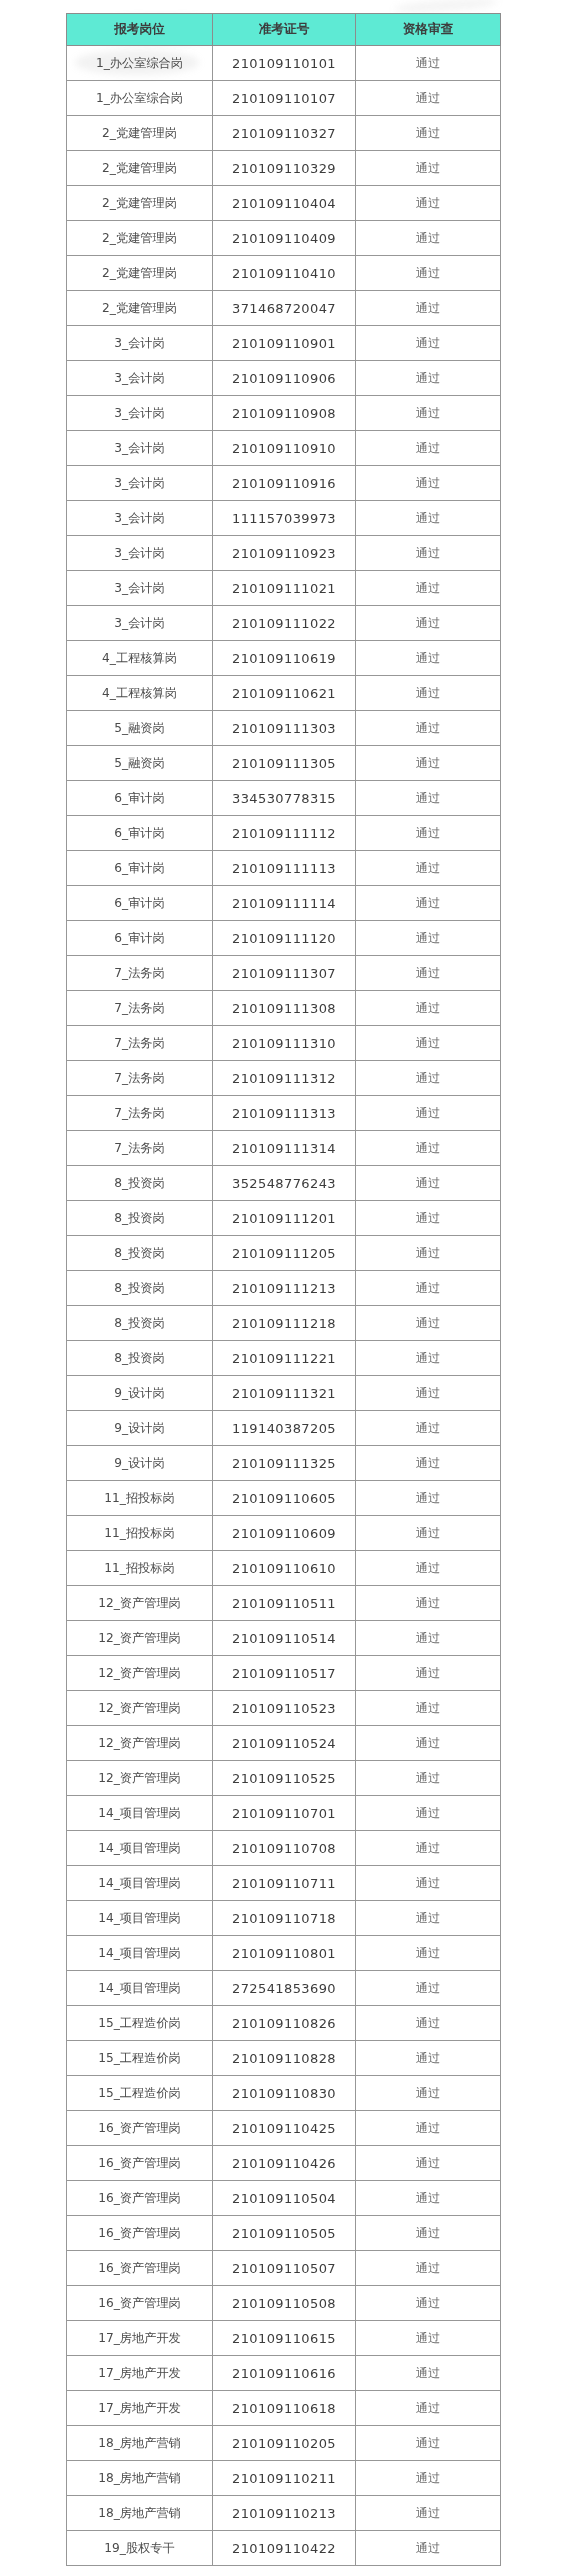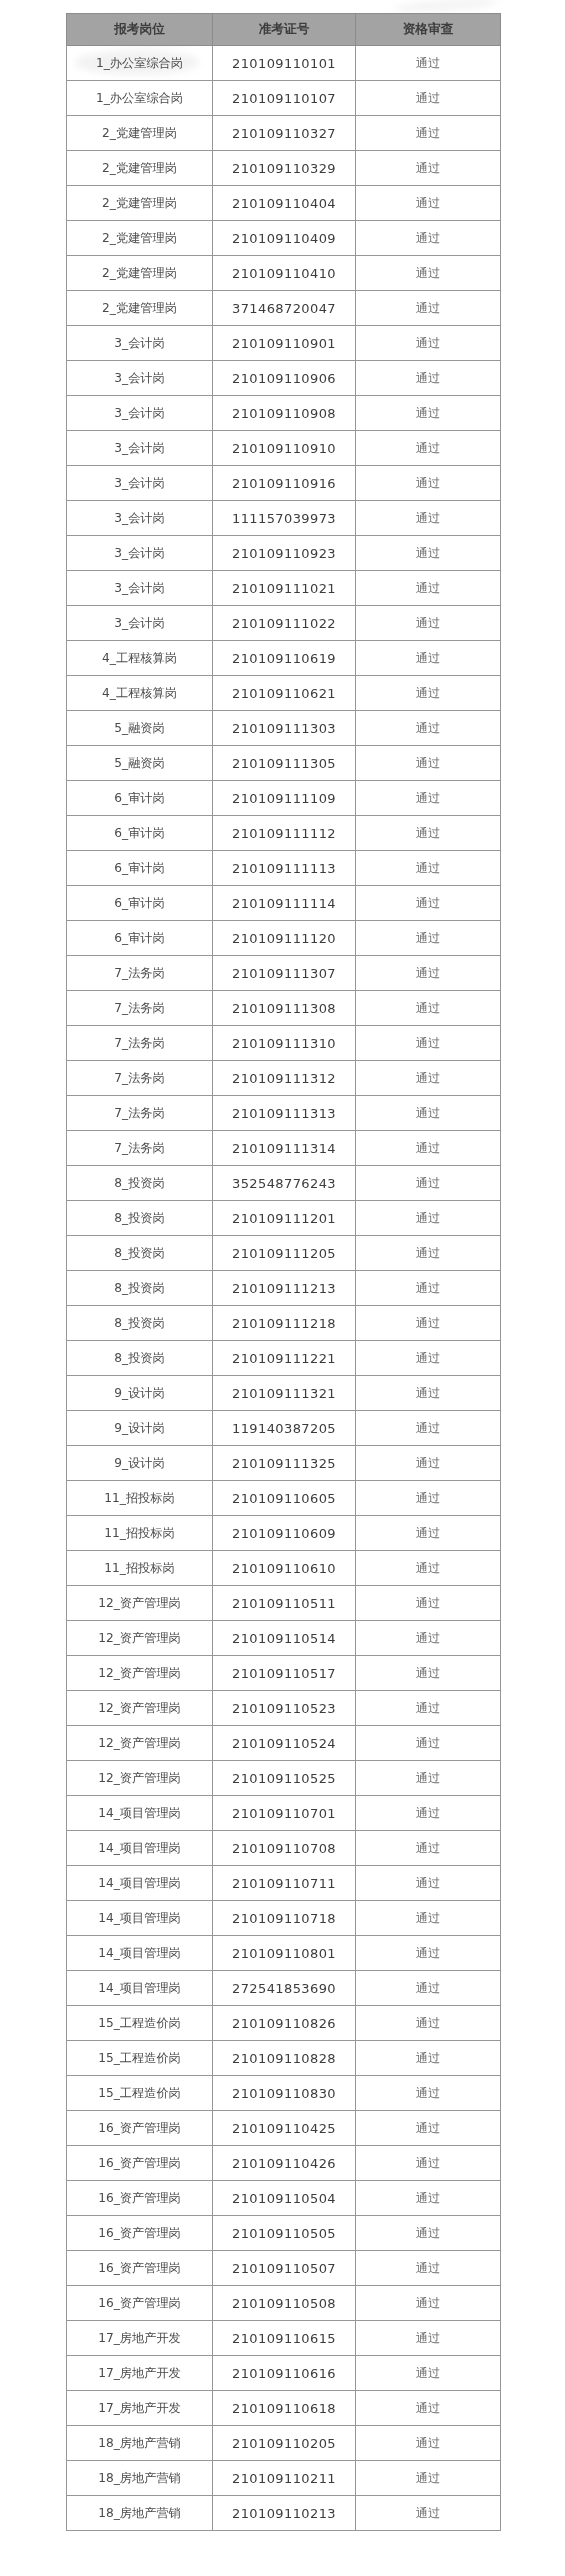--- a/index.html
+++ b/index.html
@@ -14,21 +14,21 @@
   table.results {
     position: absolute;
     left: 66px;
     top: 13px;
     width: 434px;
     border-collapse: collapse;
     table-layout: fixed;
     border: 1.9px solid #707070;
   }
   table.results th {
-    background: #a3a3a3;
+    background: #5eead4;
     height: 31px;
     font-weight: 600;
     font-size: 12.7px;
     color: #3d3d3d;
     border: 0.9px solid #8c8c8c;
     text-align: center;
     vertical-align: middle;
     padding: 0;
   }
   table.results td {
@@ -182,21 +182,21 @@
           <td class="num">210109111303</td>
           <td class="status">通过</td>
         </tr>
         <tr>
           <td class="pos">5_融资岗</td>
           <td class="num">210109111305</td>
           <td class="status">通过</td>
         </tr>
         <tr>
           <td class="pos">6_审计岗</td>
-          <td class="num">210109111109</td>
+          <td class="num">334530778315</td>
           <td class="status">通过</td>
         </tr>
         <tr>
           <td class="pos">6_审计岗</td>
           <td class="num">210109111112</td>
           <td class="status">通过</td>
         </tr>
         <tr>
           <td class="pos">6_审计岗</td>
           <td class="num">210109111113</td>
@@ -430,17 +430,22 @@
         <tr>
           <td class="pos">18_房地产营销</td>
           <td class="num">210109110211</td>
           <td class="status">通过</td>
         </tr>
         <tr>
           <td class="pos">18_房地产营销</td>
           <td class="num">210109110213</td>
           <td class="status">通过</td>
         </tr>
+        <tr>
+          <td class="pos">19_股权专干</td>
+          <td class="num">210109110422</td>
+          <td class="status">通过</td>
+        </tr>
       </tbody>
   </table>
 
 </div>
 
 
 </body></html>

